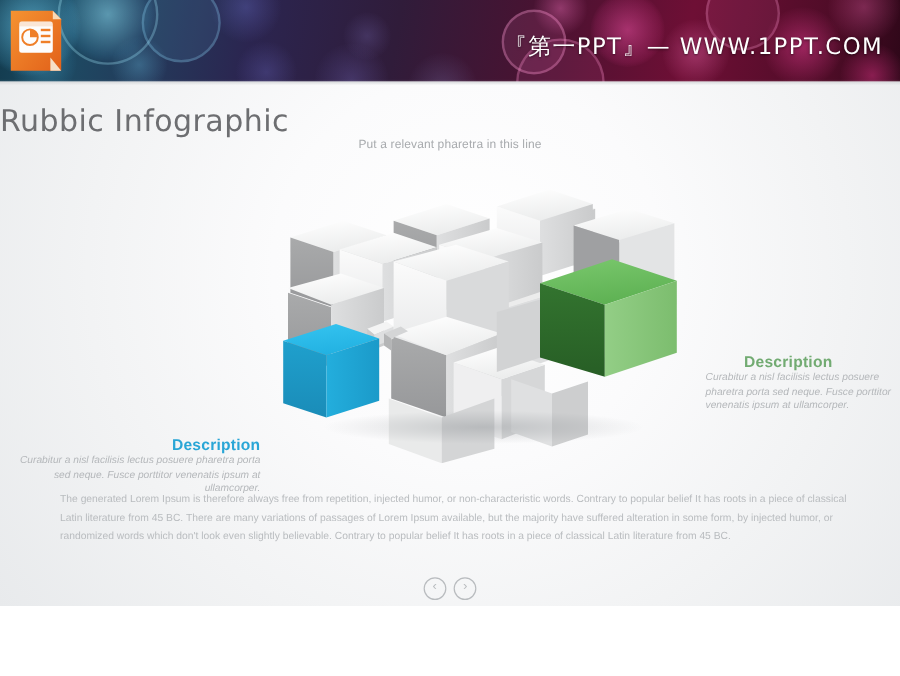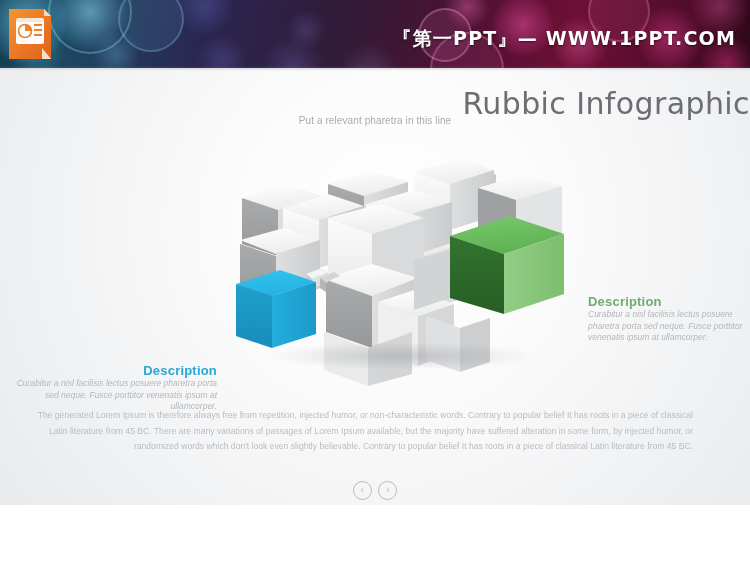--- a/index.html
+++ b/index.html
@@ -7,21 +7,20 @@
     width:750px;height:563px;overflow:hidden;
     font-family:"Liberation Sans","DejaVu Sans",sans-serif;
     background:#ffffff;
   }
   #stage{position:relative;width:750px;height:563px;overflow:hidden;}
 
   
   #header{
     position:absolute;left:0;top:0;width:750px;height:72px;overflow:hidden;
     background:linear-gradient(100deg,#123a4d 0%,#1d4b63 8%,#2b2550 28%,#301c3a 44%,#4a1231 60%,#6e0f35 76%,#4e0c27 92%,#2d0718 100%);
-    font-weight:bold;
   }
   .bokeh{position:absolute;border-radius:50%;pointer-events:none;}
   #header-sheen{
     position:absolute;left:0;bottom:0;width:750px;height:6px;
     background:linear-gradient(180deg,rgba(255,255,255,0.0),rgba(255,255,255,0.25));
   }
   #logo-icon{
     position:absolute;left:6px;top:6px;width:48px;height:56px;
   }
   #header-text{
@@ -36,48 +35,48 @@
     position:absolute;left:0;top:68px;width:750px;height:437px;
     background:
       radial-gradient(circle at 52% 36%, #ffffff 0%, #fbfbfc 34%, #f2f3f4 66%, #e8eaec 100%);
   }
   #slide-top-shade{
     position:absolute;left:0;top:0;width:750px;height:3px;
     background:linear-gradient(180deg,#d7d9db,rgba(215,217,219,0));
   }
 
   #title{
-    position:absolute;left:0;top:18px;width:750px;text-align:right;
-    font-size:30px;color:#6d6e71;font-weight:400;letter-spacing:.4px;
+    position:absolute;left:0;top:18px;width:750px;text-align:left;
+    font-size:25px;color:#6d6e71;font-weight:400;letter-spacing:.4px;
     font-family:"DejaVu Sans","Liberation Sans",sans-serif;
   }
   #subtitle{
     position:absolute;left:0;top:47px;width:750px;text-align:center;
     font-size:10px;color:#a8abae;letter-spacing:.1px;
   }
 
   
   #cube-stage{position:absolute;left:228px;top:88px;width:360px;height:230px;}
   #cube-shadow{
     position:absolute;left:40px;top:186px;width:270px;height:28px;
     background:radial-gradient(ellipse at center,rgba(120,125,130,.30),rgba(120,125,130,0) 70%);
   }
 
   
-  .desc-head{font-size:13px;font-weight:700;letter-spacing:.2px;}
+  .desc-head{font-size:13px;font-weight:700;letter-spacing:.2px;margin-left:32px;}
   .desc-body{font-size:8.5px;line-height:11.5px;color:#b4b7ba;font-style:italic;}
 
   #desc-right{position:absolute;left:588px;top:226px;width:160px;text-align:left;}
   #desc-right .desc-head{color:#72ab72;}
   #desc-left{position:absolute;left:2px;top:295px;width:215px;text-align:right;}
   #desc-left .desc-head{color:#2aa6d6;}
 
   
   #para{
-    position:absolute;left:27px;top:340px;width:666px;text-align:right;
+    position:absolute;left:50px;top:340px;width:666px;text-align:left;
     font-size:8.6px;line-height:15.5px;color:#b9bcbf;
   }
 
   
   #nav{position:absolute;left:0;top:413px;width:750px;text-align:center;}
   .nav-btn{
     display:inline-block;width:17px;height:17px;border-radius:50%;
     border:1.6px solid #b9bcbf;margin:0 1px;position:relative;vertical-align:middle;
     background:transparent;
   }

